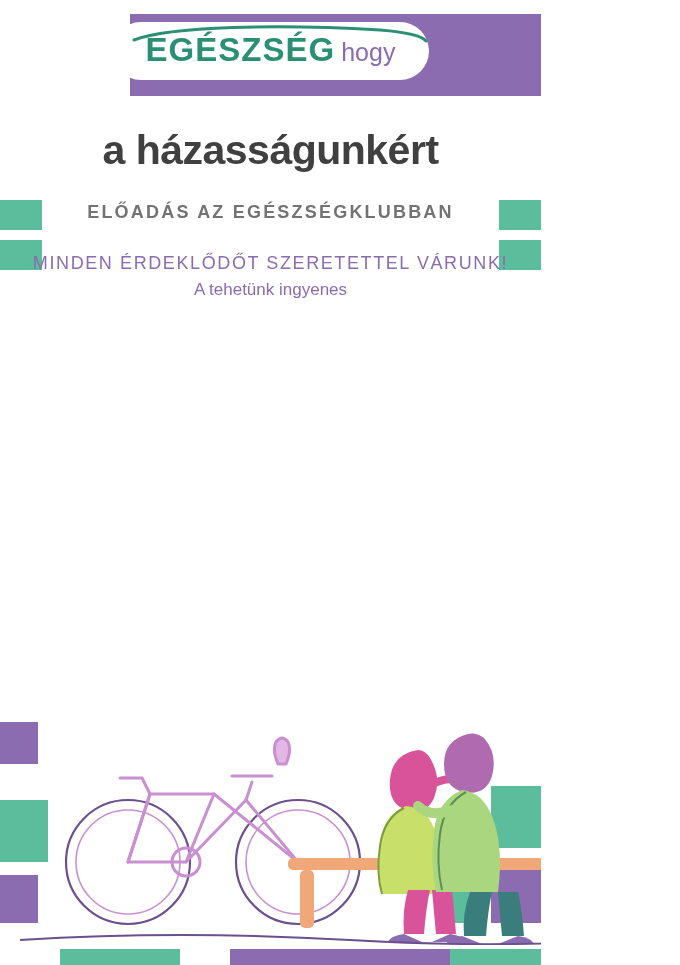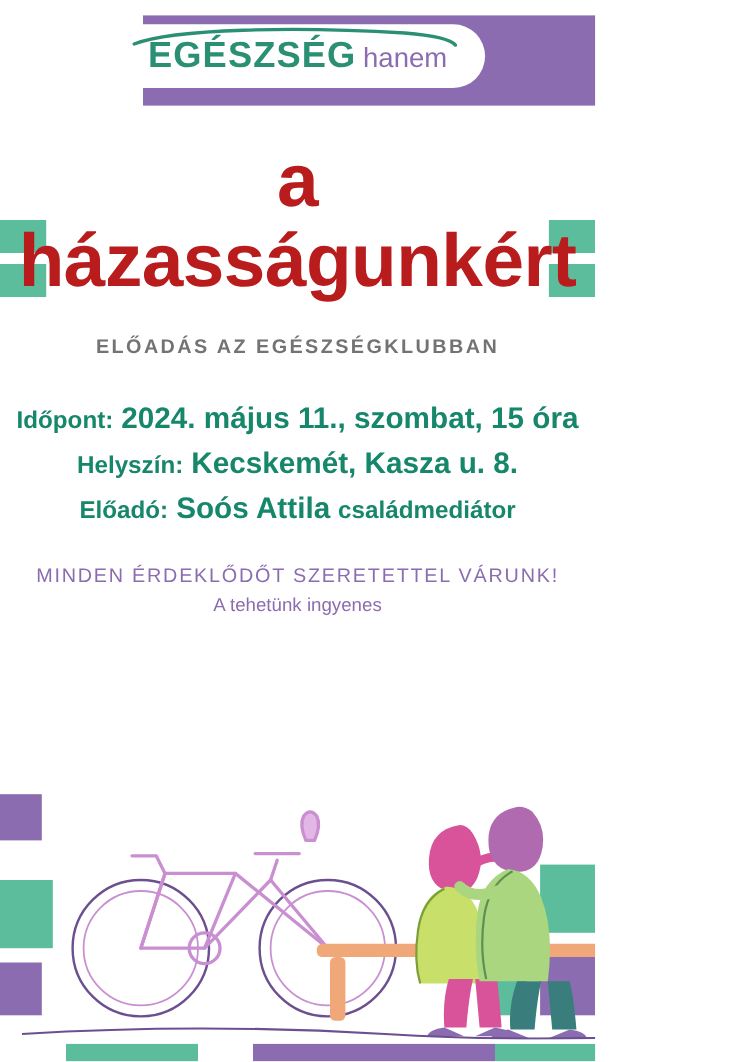--- a/index.html
+++ b/index.html
@@ -63,21 +63,21 @@
   }
 
   
   #content { position: absolute; left: 0; right: 0; top: 128px; text-align: center; }
 
   .t-line1 {
     font-size: 38px; font-weight: bold; color: #8b6cb0;
     letter-spacing: .5px; margin-bottom: 6px;
   }
   .t-line2 {
-    font-size: 68px; font-weight: bold; color: #b91c1c;
+    font-size: 41px; font-weight: bold; color: #404040;
     letter-spacing: -.5px; line-height: 1.08; margin-bottom: 14px;
   }
   .t-line3 {
     font-size: 32px; font-weight: bold; color: #8b6cb0;
     line-height: 1.32;
   }
   .t-sub {
     margin-top: 30px;
     font-size: 18px; font-weight: bold; color: #737373;
     letter-spacing: 2.2px;
@@ -120,44 +120,29 @@
   <div class="deco deco-bottom-left-green"></div>
   <div class="deco deco-bottom-purple"></div>
   <div class="deco deco-bottom-green"></div>
 
   <div id="logo-wrap">
     <div class="logo-pill">
       <svg class="logo-swoosh" viewBox="0 0 300 20">
         <path d="M4 16 C 40 2, 150 0, 250 6 C 275 8, 292 12, 296 17" fill="none" stroke="#2b8f74" stroke-width="3" stroke-linecap="round"></path>
       </svg>
       <span class="logo-main">EGÉSZSÉG</span>
-      <span class="logo-sub">hanem</span>
+      <span class="logo-sub">hogy</span>
     </div>
   </div>
 
   <div id="content">
     <div class="t-line2">a házasságunkért</div>
 
     <div class="t-sub">ELŐADÁS AZ EGÉSZSÉGKLUBBAN</div>
 
-    <div class="details">
-      <div class="det-row">
-        <span class="det-label">Időpont:</span>
-        <span class="det-value">2024. május 11., szombat, 15 óra</span>
-      </div>
-      <div class="det-row">
-        <span class="det-label">Helyszín:</span>
-        <span class="det-value">Kecskemét, Kasza u. 8.</span>
-      </div>
-      <div class="det-row">
-        <span class="det-label">Előadó:</span>
-        <span class="det-value">Soós Attila</span>
-        <span class="det-trail">családmediátor</span>
-      </div>
-    </div>
 
     <div class="footer1">MINDEN ÉRDEKLŐDŐT SZERETETTEL VÁRUNK!</div>
     <div class="footer2">A tehetünk ingyenes</div>
   </div>
 
   <svg id="art" viewBox="0 0 680 255">
     <g fill="none" stroke="#6b4f8f" stroke-width="2.2" stroke-linecap="round" stroke-linejoin="round">
 
       <circle cx="128" cy="172" r="62"></circle>
       <circle cx="128" cy="172" r="52" stroke="#c98fd0" stroke-width="1.6"></circle>

